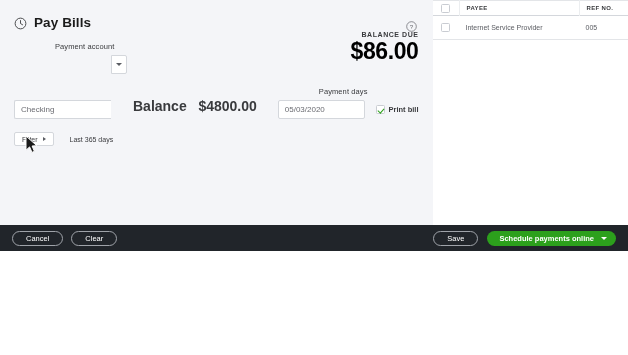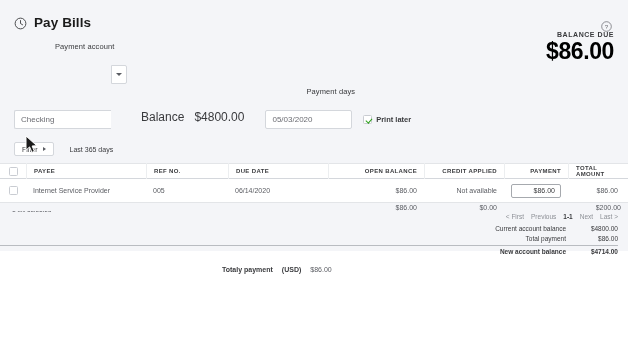--- a/index.html
+++ b/index.html
@@ -6,21 +6,21 @@
   html, body {
     width: 628px; height: 355px;
     font-family: "Liberation Sans", sans-serif;
     background: #ffffff;
     overflow: hidden;
   }
   #app {
     position: relative;
     width: 628px; height: 251px;
     background: #f4f5f8;
-    display: flex; flex-direction: column; justify-content: space-between;
+    display: flex; flex-direction: row; justify-content: space-between;
   }
 
   
   .header {
     position: relative;
     padding: 12px 14px 0 14px;
     background: #f4f5f8;
     flex: 0 0 auto;
   }
   .title-row { display: flex; align-items: center; gap: 7px; height: 20px; }
@@ -40,40 +40,40 @@
   }
   .balance-due-amount {
     font-size: 23px; font-weight: bold; color: #000; line-height: 25px;
     letter-spacing: -.4px;
   }
 
   
   .fields { display: flex; align-items: flex-end; margin-top: 10px; }
   .field { display: flex; flex-direction: column; }
   .field-label {
-    font-size: 7.5px; color: #393a3d; margin-bottom: 14px; letter-spacing: .1px; padding-left: 41px;
+    font-size: 7.5px; color: #393a3d; margin-bottom: 4px; letter-spacing: .1px; padding-left: 41px;
   }
   .input {
     background: #fff; border: 1px solid #d4d7dc; border-radius: 2px;
     height: 19px; font-size: 8px; color: #6b6c72;
     padding: 0 6px; display: flex; align-items: center;
     font-family: "Liberation Sans", sans-serif;
   }
   .select-wrap { display: flex; }
   .select-box { width: 97px; border-radius: 2px 0 0 2px; border-right: none; margin-top: 45px; }
   .select-caret {
     width: 16px; height: 19px; background: #fff;
     border: 1px solid #d4d7dc; border-radius: 0 2px 2px 0;
     display: flex; align-items: center; justify-content: center;
   }
   .caret-glyph { width: 0; height: 0; border-left: 3px solid transparent;
     border-right: 3px solid transparent; border-top: 3.5px solid #5a5c62; }
   .balance-inline {
-    font-size: 12px; color: #393a3d; font-weight: normal;
-    margin-left: 14px; padding-bottom: 5px; white-space: nowrap;
+    font-size: 14px; color: #393a3d; font-weight: bold;
+    margin-left: 6px; padding-bottom: 5px; white-space: nowrap;
   }
   .f-date { margin-left: 21px; }
   .f-date .input { width: 87px; }
   .f-check { margin-left: 20px; }
   .f-check .input { width: 90px; }
   .print-later {
     display: flex; align-items: center; gap: 4px;
     margin-left: 8px; padding-bottom: 5px;
   }
   .chk-green {
@@ -245,21 +245,21 @@
       </div>
 
       <div class="field f-date">
         <span class="field-label">Payment days</span>
         <div class="input">05/03/2020</div>
       </div>
 
 
       <div class="print-later">
         <span class="chk-green"></span>
-        <span class="print-later-label">Print later</span>
+        <span class="print-later-label">Print bill</span>
       </div>
     </div>
 
     <div class="filter-bar">
       <div class="filter-btn">
         <span>Filter</span>
         <span class="filter-caret"></span>
       </div>
       <span class="range-label">Last 365 days</span>
     </div>
@@ -337,14 +337,27 @@
     <span class="totally-label">(USD)</span>
     <span class="totally-value">$86.00</span>
   </div>
 
   <span class="cursor">
     <svg width="14" height="19" viewBox="0 0 14 19">
       <path d="M1 1 L1 15.2 L4.6 11.9 L7 17.4 L9.4 16.3 L7.1 11 L11.8 10.7 Z" fill="#1b1b1b" stroke="#ffffff" stroke-width="1"></path>
     </svg>
   </span>
 
+  <div class="footer">
+    <div class="footer-left">
+      <div class="btn-ghost">Cancel</div>
+      <div class="btn-ghost">Clear</div>
+    </div>
+    <div class="footer-right">
+      <div class="btn-ghost">Save</div>
+      <div class="btn-green">
+        <span>Schedule payments online</span>
+        <span class="green-caret"></span>
+      </div>
+    </div>
+  </div>
 
 </div>
 
 </body></html>

